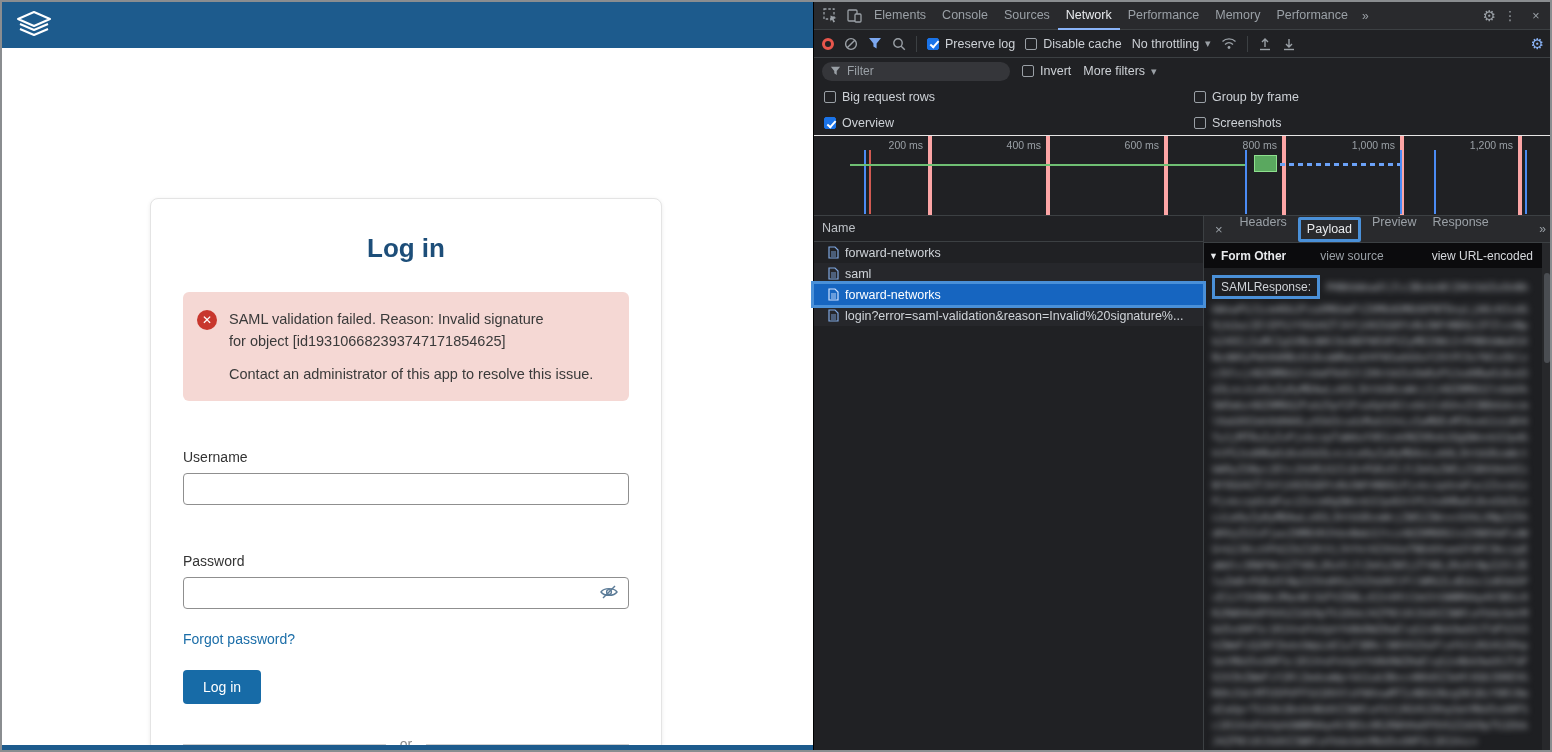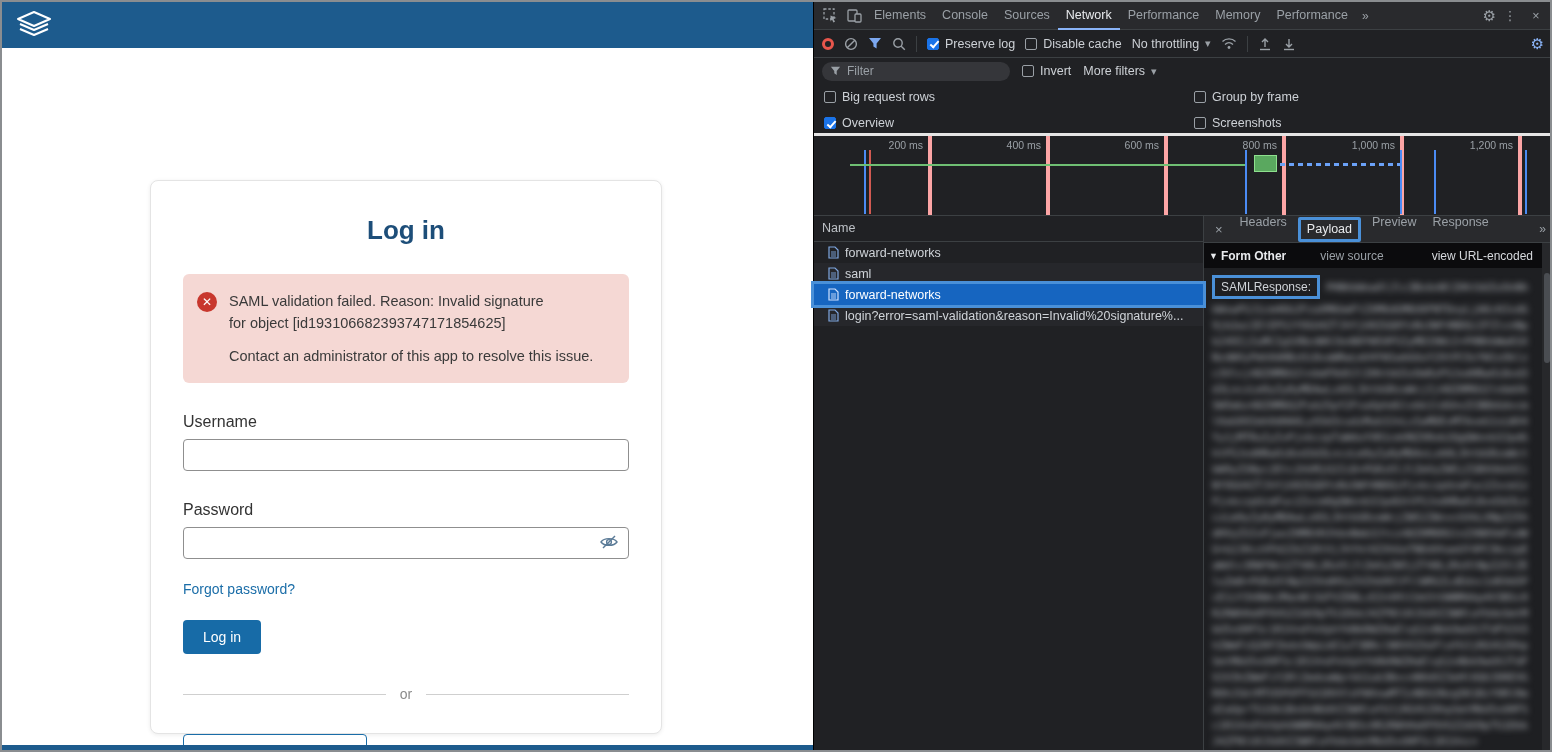--- a/index.html
+++ b/index.html
@@ -3,29 +3,29 @@
 <meta charset="utf-8">
 <style>
   * { margin:0; padding:0; box-sizing:border-box; }
   html,body { width:1552px; height:752px; background:#fff; font-family:"Liberation Sans",sans-serif; }
   .page { position:relative; width:1552px; height:752px; border:2px solid #8a8d90; overflow:hidden; background:#fff; }
 
   
   .left-pane { position:absolute; left:0; top:0; width:811px; height:748px; background:#fff; }
   .app-header { height:46px; background:#1d5b8d; display:flex; align-items:center; padding-left:12px; }
   .app-footer { position:absolute; left:0; bottom:0; width:811px; height:5px; background:#1d5b8d; }
-  .login-card { position:absolute; left:148px; top:178px; width:512px; height:554px; background:#fff;
+  .login-card { position:absolute; left:148px; top:196px; width:512px; height:554px; background:#fff;
                 border:1px solid #e4e4e4; border-radius:8px; box-shadow:0 1px 4px rgba(0,0,0,.08); padding:34px 32px 0 32px; }
   .login-title { text-align:center; color:#1d4e79; font-size:26px; font-weight:700; }
   .error-box { margin-top:28px; background:#f5d8d4; border-radius:6px; padding:16px 16px 16px 14px; display:flex; gap:12px; }
   .error-icon { flex:0 0 auto; width:20px; height:20px; border-radius:50%; background:#c8372d; color:#fff; font-size:12px;
                 display:flex; align-items:center; justify-content:center; margin-top:2px; }
   .error-text { font-size:14.5px; color:#3a3a3a; line-height:1.55; }
   .error-text .gap { height:10px; }
-  .field-label { margin-top:30px; font-size:16px; color:#333; }
+  .field-label { margin-top:48px; font-size:14px; color:#333; }
   .text-input { margin-top:8px; width:100%; height:32px; border:1px solid #8f8f8f; border-radius:4px; background:#fff; padding:0 10px; font-size:14px; }
   .pw-wrap { position:relative; }
   .eye-btn { position:absolute; right:10px; top:14px; width:20px; height:18px; cursor:pointer; }
   .forgot-link { display:inline-block; margin-top:22px; color:#1a6da8; font-size:14px; text-decoration:none; }
   .login-btn { margin-top:22px; background:#176ba7; color:#fff; border:none; border-radius:4px; font-size:14px; padding:9px 20px; cursor:pointer; display:block; }
   .divider-row { margin-top:32px; display:flex; align-items:center; gap:14px; color:#8a8a8a; font-size:14px;justify-content:space-between; }
   .divider-row .line { flex:1; height:1px; background:#cfcfcf; }
   .sso-btn { margin-top:32px; background:#fff; color:#1a6da8; border:1px solid #1a6da8; border-radius:4px; font-size:14px; padding:8px 16px; cursor:pointer; }
 
   
@@ -55,21 +55,21 @@
   .filter-pill input { flex:1; background:transparent; border:none; outline:none; color:#e8eaed; font-size:12px; }
   .filter-pill input::placeholder { color:#9aa0a6; }
 
   .dt-chip-row { height:25px; display:flex; align-items:center; gap:6px; padding:0 8px; flex:0 0 auto; }
   .chip { border:1px solid #5f6368; border-radius:10px; padding:1px 8px; font-size:11.5px; color:#bdc1c6; cursor:pointer; white-space:nowrap; }
   .chip.active { background:#3d6cc4; border-color:#3d6cc4; color:#eaf1ff; }
 
   .dt-opts { height:26px; position:relative; flex:0 0 auto; }
   .dt-opts .opt { position:absolute; top:0; height:26px; display:flex; align-items:center; gap:6px; }
   .opt.o1 { left:10px; } .opt.o2 { left:380px; }
-  .dt-opts.last { border-bottom:3px solid #e5e5e5; }
+  .dt-opts.last { border-bottom:1px solid #e5e5e5; }
 
   .dt-timeline { height:80px; border-bottom:1px solid #3c4043; position:relative; display:flex; flex:0 0 auto; background:#202124; }
   .tl-col { width:118px; height:100%; border-right:4px solid #fca5a5; font-size:10.5px; color:#9aa0a6; text-align:right; padding:3px 5px 0 0; }
   .tl-bar { position:absolute; }
 
   .dt-main { flex:1; display:flex; min-height:0; }
   .req-panel { width:390px; border-right:1px solid #3c4043; display:flex; flex-direction:column; }
   .req-header { height:26px; line-height:25px; padding-left:8px; border-bottom:1px solid #3c4043; color:#bdc1c6; flex:0 0 auto; }
   .req-rows { position:relative; }
   .net-row { height:21px; display:flex; align-items:center; gap:6px; padding-left:14px; color:#d0d4d9; white-space:nowrap; overflow:hidden; cursor:pointer; font-size:12.5px; }

